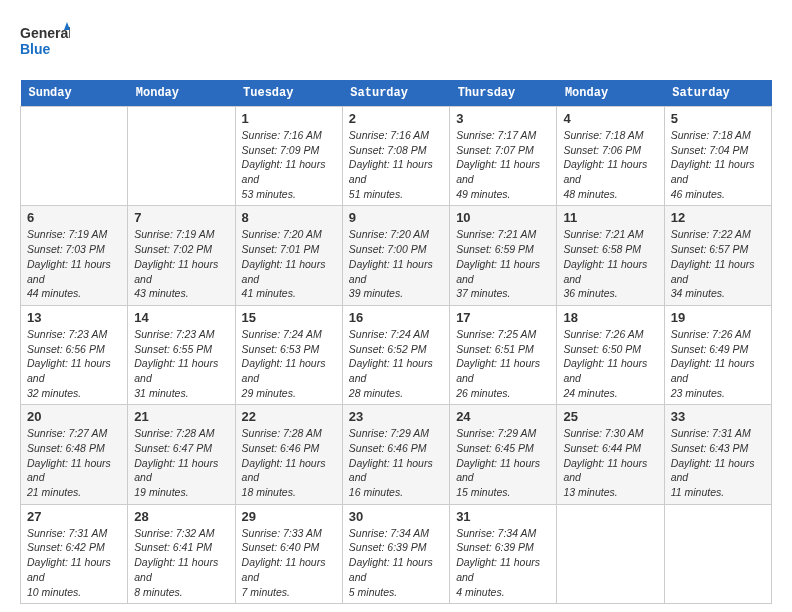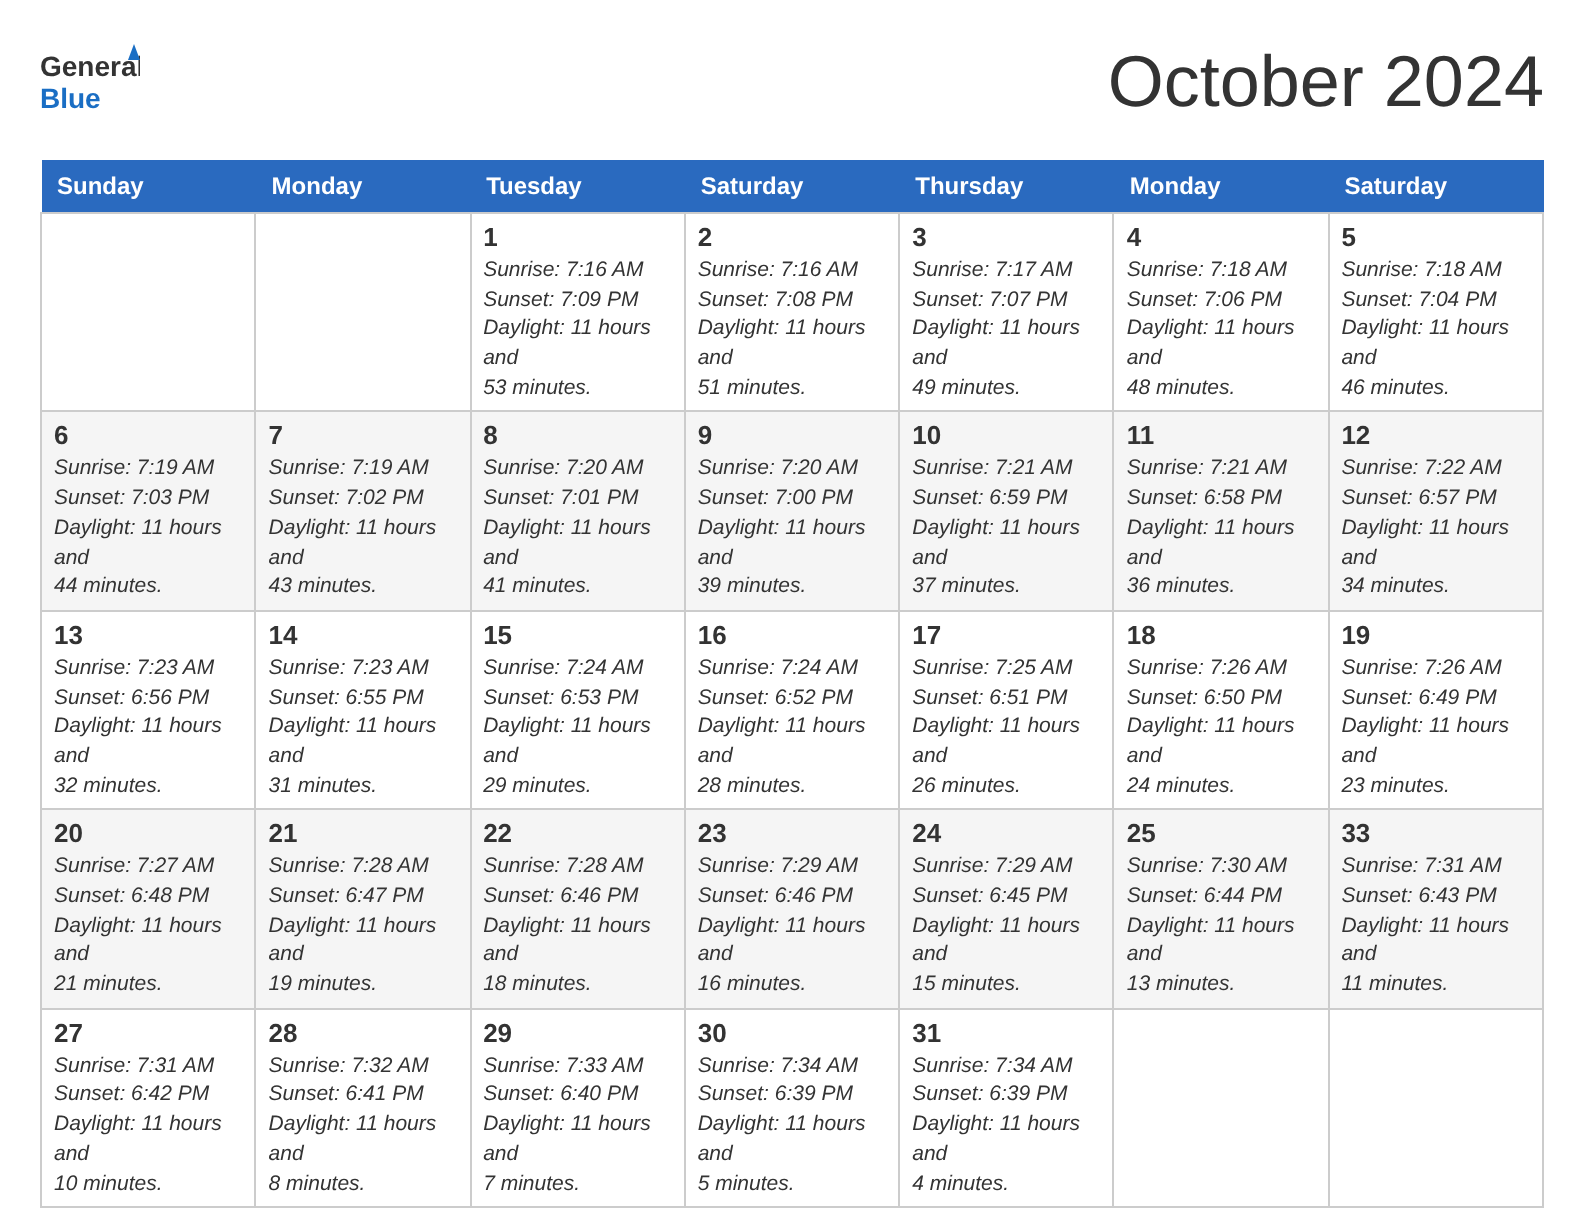--- a/index.html
+++ b/index.html
@@ -69,36 +69,35 @@
     .empty-cell {
       background: #f9f9f9;
     }
     tr:nth-child(even) td {
       background-color: #f5f5f5;
     }
     tr:nth-child(odd) td {
       background-color: #fff;
     }
     
-    thead tr th { background-color: #2a6abf; }
+    thead tr th { background-color: #2a6abf; font-family: Liberation Mono, monospace; }
   </style>
 </head>
 <body>
 
 <div class="header">
   <div class="logo-wrapper">
     <svg width="50" height="44" viewBox="0 0 50 44">
 
       <text x="0" y="18" font-size="14" font-weight="bold" fill="#333" font-family="Arial">General</text>
       <text x="0" y="34" font-size="14" font-weight="bold" fill="#1a6ec4" font-family="Arial">Blue</text>
       <polygon points="44,10 50,10 47,2" fill="#1a6ec4"></polygon>
     </svg>
   </div>
   <div class="title-section">
-    <div class="month-title">October 2024</div>
   </div>
 </div>
 
 <table>
   <thead>
     <tr>
     <th>Sunday</th>
         <th>Monday</th>
         <th>Tuesday</th>
         <th>Saturday</th>

